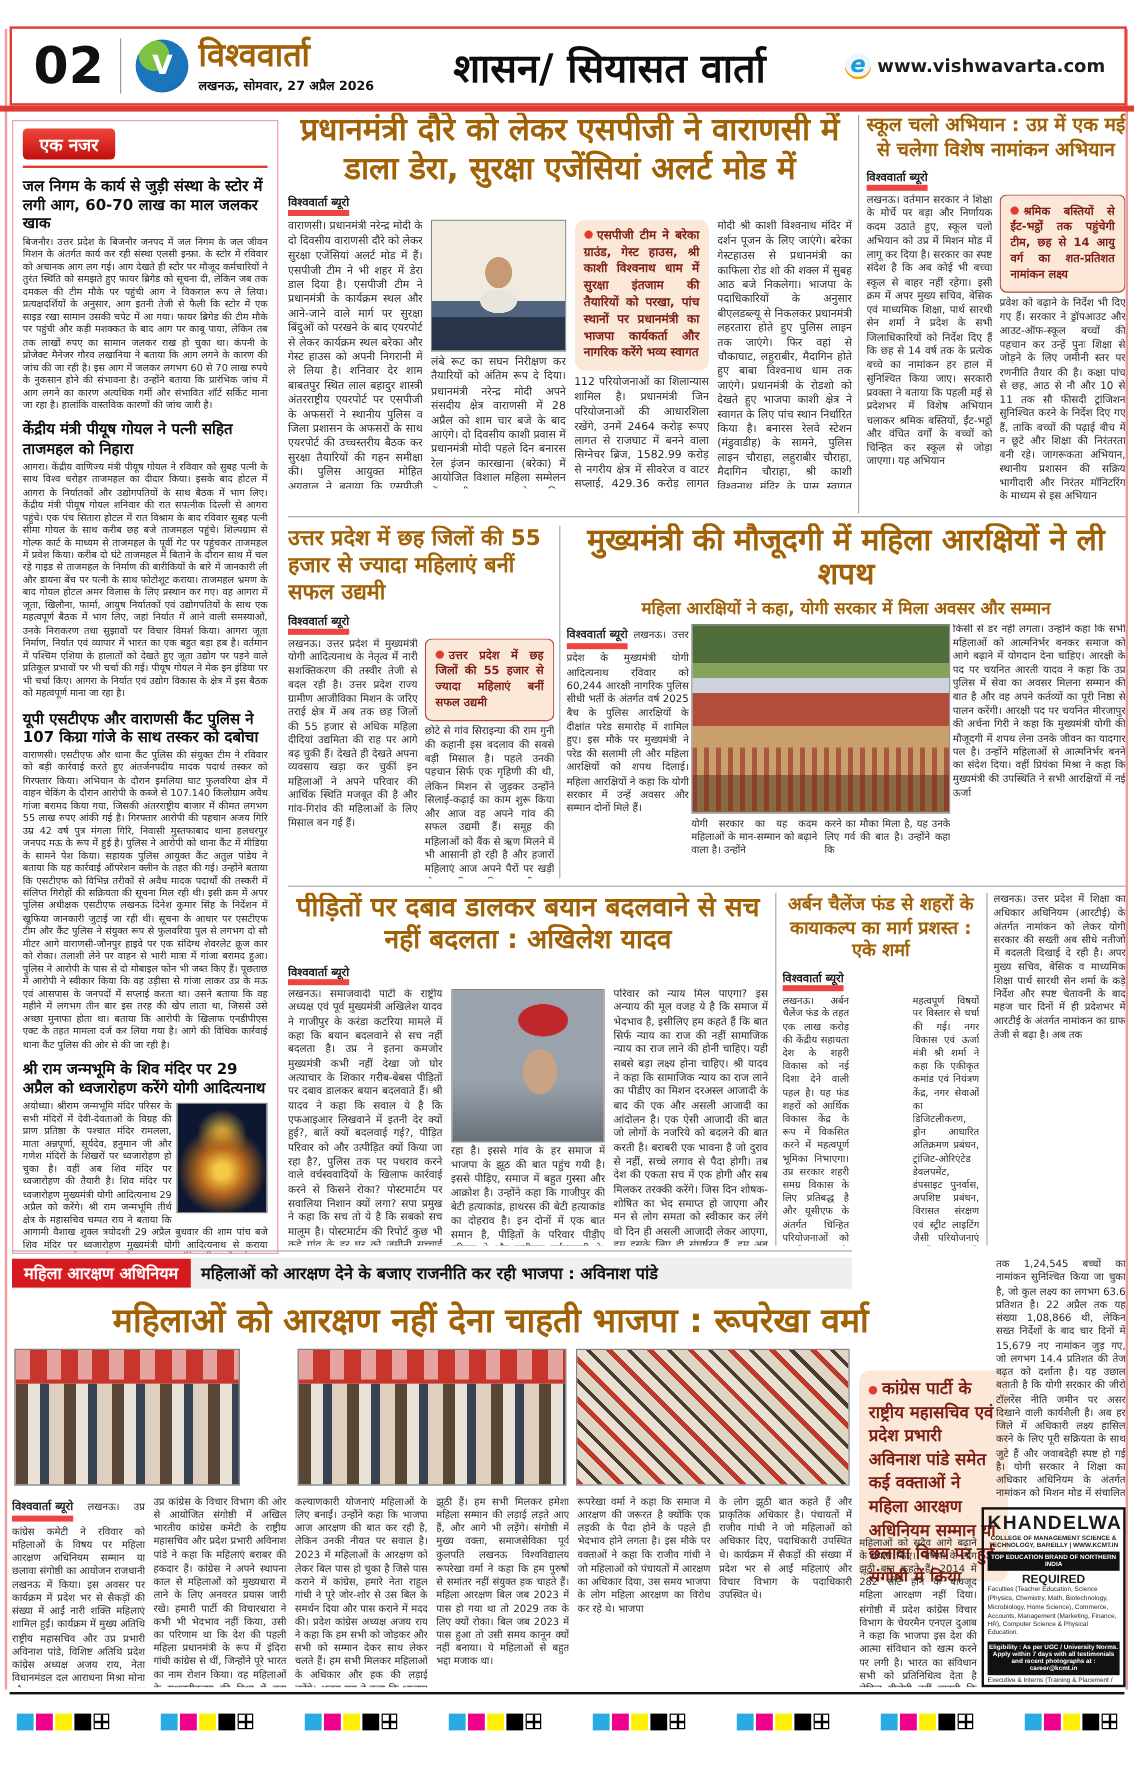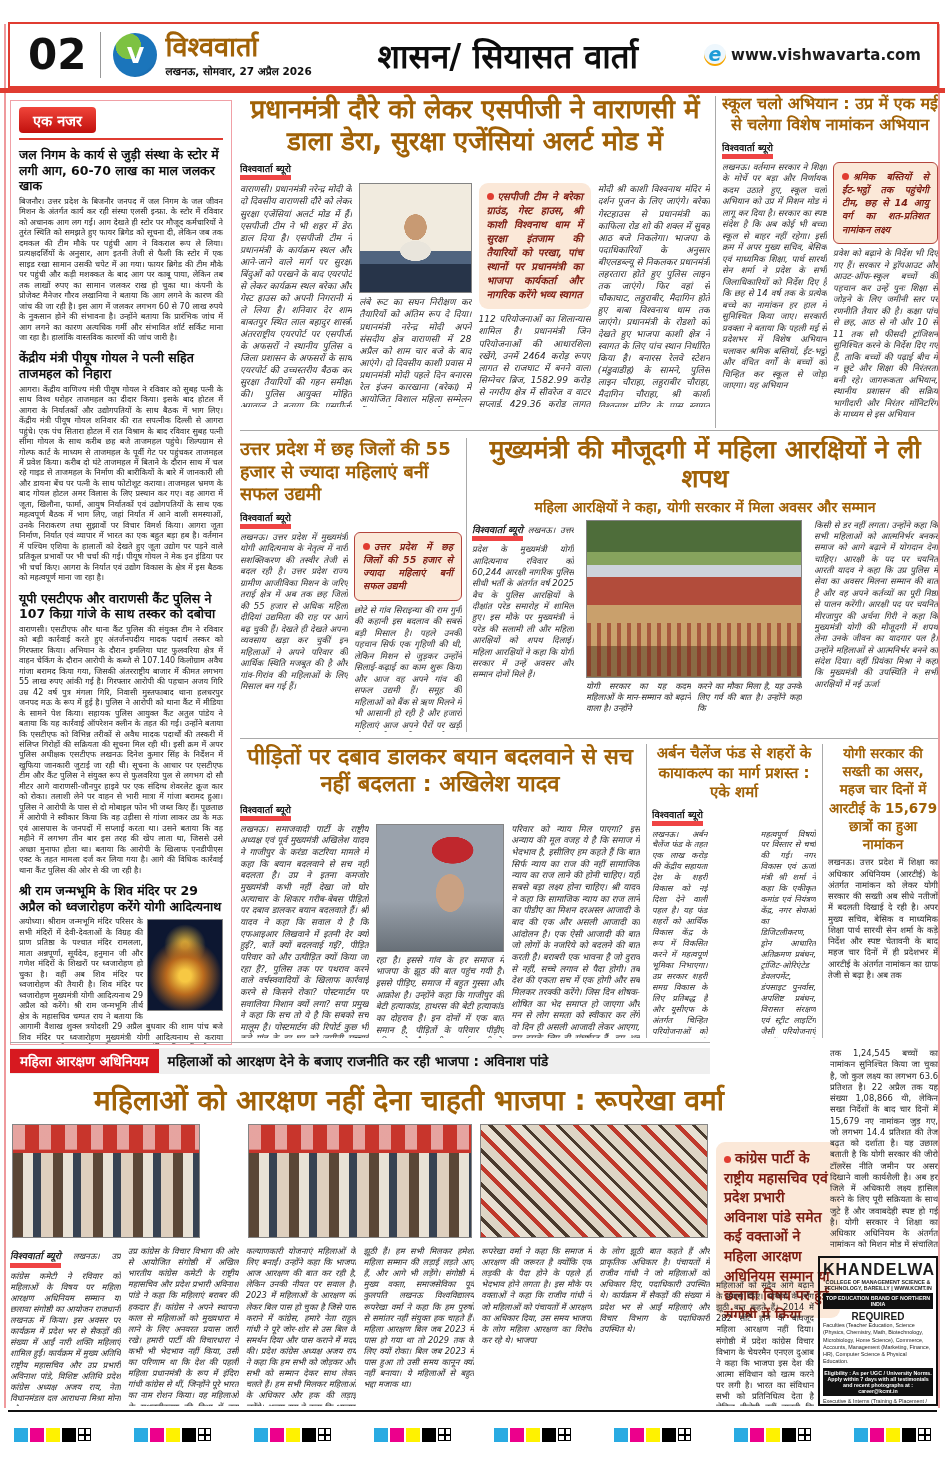--- a/index.html
+++ b/index.html
@@ -20,21 +20,21 @@
   .masthead .title{color:#a16207;font-size:27px;font-weight:bold;line-height:1;}
   .masthead .date{font-size:10.5px;font-weight:bold;color:#111;margin-top:4px;}
   .section-title{flex:1;text-align:center;font-size:33px;font-weight:bold;color:#0d0d0d;}
   .site{display:flex;align-items:center;margin-right:16px;font-size:15px;font-weight:bold;}
   .e-icon{width:22px;height:22px;border-radius:50%;margin-right:5px;color:#1e9cd7;font-weight:bold;
           font-size:19px;line-height:20px;text-align:center;font-style:italic;
           box-shadow:inset 0 -2px 0 #f7a600;background:#eef7fd;}
   
   .hl{font-weight:bold;color:#a16207;text-align:center;}
   .byline{display:inline-block;font-size:9.5px;font-weight:bold;border-bottom:5px solid #ef4444;margin:4px 0 3px;}
-  .cols{display:flex;gap:7px;overflow:hidden;font-style:italic;}
+  .cols{display:flex;gap:7px;overflow:hidden;}
   .col{flex:1;font-size:9px;line-height:1.34;text-align:justify;color:#2a2a2a;overflow:hidden;}
   .pq{background:#fbe8d8;border-radius:9px;padding:7px 8px;font-size:10px;font-weight:bold;
       color:#7d1d13;line-height:1.4;margin-bottom:4px;}
   .pq.bordered{border:1px solid #b4443c;border-radius:6px;}
   .pq .dot{display:inline-block;width:7px;height:7px;border-radius:50%;background:#e03c31;margin-right:4px;}
   .vline{width:1px;background:#a9a9a9;} .hline{height:1px;background:#a9a9a9;}
   .ph{border:1px solid #848484;box-sizing:border-box;}
   
   .ph-modi{background:
     radial-gradient(ellipse 26px 17px at 50% 62%,#e9e5dc 58%,transparent 60%),
@@ -165,21 +165,21 @@
         <div class="pq bordered" style="font-size:9.5px;"><span class="dot"></span><span>उत्तर प्रदेश में छह जिलों की 55 हजार से ज्यादा महिलाएं बनीं सफल उद्यमी</span></div>
         <span>छोटे से गांव सिराइन्या की राम गुनी की कहानी इस बदलाव की सबसे बड़ी मिसाल है। पहले उनकी पहचान सिर्फ एक गृहिणी की थी, लेकिन मिशन से जुड़कर उन्होंने सिलाई-कढ़ाई का काम शुरू किया और आज वह अपने गांव की सफल उद्यमी हैं। समूह की महिलाओं को बैंक से ऋण मिलने में भी आसानी हो रही है और हजारों महिलाएं आज अपने पैरों पर खड़ी होकर परिवार की आमदनी बढ़ा रही हैं।</span>
       </div>
     </div>
   </div>
 
   <div class="abs vline" style="left:466px;top:438px;height:294px;"></div>
   <div class="abs" style="left:472px;top:436px;width:466px;height:298px;overflow:hidden;">
     <div class="hl" style="font-size:25px;line-height:1.15;">मुख्यमंत्री की मौजूदगी में महिला आरक्षियों ने ली शपथ</div>
     <div class="hl" style="font-size:14px;margin:3px 0 4px;">महिला आरक्षियों ने कहा, योगी सरकार में मिला अवसर और सम्मान</div>
-    <div class="cols" style="height:226px;gap:12px;">
+    <div class="cols" style="height:226px;gap:2px;">
       <div class="col" style="flex:0 0 102px;font-size:8.5px;">
         <span class="byline">विश्ववार्ता ब्यूरो</span>
         <span>लखनऊ। उत्तर प्रदेश के मुख्यमंत्री योगी आदित्यनाथ रविवार को 60,244 आरक्षी नागरिक पुलिस सीधी भर्ती के अंतर्गत वर्ष 2025 बैच के पुलिस आरक्षियों के दीक्षांत परेड समारोह में शामिल हुए। इस मौके पर मुख्यमंत्री ने परेड की सलामी ली और महिला आरक्षियों को शपथ दिलाई। महिला आरक्षियों ने कहा कि योगी सरकार में उन्हें अवसर और सम्मान दोनों मिले हैं।</span>
       </div>
       <div style="flex:0 0 216px;overflow:hidden;">
         <div class="ph ph-parade" style="width:100%;height:158px;"></div>
         <div class="cols" style="gap:6px;height:62px;margin-top:3px;">
           <div class="col" style="font-size:8.3px;">योगी सरकार का यह कदम महिलाओं के मान-सम्मान को बढ़ाने वाला है। उन्होंने</div>
           <div class="col" style="font-size:8.3px;">करने का मौका मिला है, यह उनके लिए गर्व की बात है। उन्होंने कहा कि</div>
         </div>
@@ -211,21 +211,20 @@
       <div class="col" style="font-size:8.2px;">लखनऊ। अर्बन चैलेंज फंड के तहत एक लाख करोड़ की केंद्रीय सहायता देश के शहरी विकास को नई दिशा देने वाली पहल है। यह फंड शहरों को आर्थिक विकास केंद्र के रूप में विकसित करने में महत्वपूर्ण भूमिका निभाएगा। उप्र सरकार शहरी समग्र विकास के लिए प्रतिबद्ध है और यूसीएफ के अंतर्गत चिन्हित परियोजनाओं को प्राथमिकता के आधार पर आगे बढ़ाया जाएगा। यह बातें नगर विकास एवं ऊर्जा मंत्री एके शर्मा ने रविवार को आयोजित अर्बन चैलेंज फंड कार्यशाला में कहीं।</div>
       <div class="col" style="font-size:8.2px;margin-left:48px;">
         <span>महत्वपूर्ण विषयों पर विस्तार से चर्चा की गई। नगर विकास एवं ऊर्जा मंत्री श्री शर्मा ने कहा कि एकीकृत कमांड एवं नियंत्रण केंद्र, नगर सेवाओं का डिजिटलीकरण, ड्रोन आधारित अतिक्रमण प्रबंधन, ट्रांजिट-ओरिएंटेड डेवलपमेंट, डंपसाइट पुनर्वास, अपशिष्ट प्रबंधन, विरासत संरक्षण एवं स्ट्रीट लाइटिंग जैसी परियोजनाएं शहरों की कार्यकुशलता और जीवन गुणवत्ता में व्यापक सुधार लाएंगी।</span>
         <div class="ph ph-men" style="width:100%;height:48px;margin-top:3px;"></div>
       </div>
     </div>
   </div>
 
   <div class="abs vline" style="left:822px;top:744px;height:294px;"></div>
   <div class="abs" style="left:828px;top:744px;width:110px;height:294px;overflow:hidden;">
-    <div class="hl" style="font-size:13.5px;line-height:1.35;margin-bottom:4px;">योगी सरकार की सख्ती का असर, महज चार दिनों में आरटीई के 15,679 छात्रों का हुआ नामांकन</div>
     <div class="col" style="font-size:8.4px;">लखनऊ। उत्तर प्रदेश में शिक्षा का अधिकार अधिनियम (आरटीई) के अंतर्गत नामांकन को लेकर योगी सरकार की सख्ती अब सीधे नतीजों में बदलती दिखाई दे रही है। अपर मुख्य सचिव, बेसिक व माध्यमिक शिक्षा पार्थ सारथी सेन शर्मा के कड़े निर्देश और स्पष्ट चेतावनी के बाद महज चार दिनों में ही प्रदेशभर में आरटीई के अंतर्गत नामांकन का ग्राफ तेजी से बढ़ा है। अब तक</div>
   </div>
 
   <div class="abs hline" style="left:10px;top:1042px;width:700px;"></div>
 
   <div class="abs hl" style="left:10px;top:1080px;width:798px;font-size:28px;">महिलाओं को आरक्षण नहीं देना चाहती भाजपा : रूपरेखा वर्मा</div>
   <div class="abs" style="left:10px;top:1048px;width:700px;height:26px;background:#efefef;display:flex;align-items:center;">
     <span style="background:#d71920;color:#fff;font-weight:bold;font-size:13.5px;padding:3px 10px;margin-right:9px;">महिला आरक्षण अधिनियम</span>
     <span style="font-weight:bold;font-size:13.5px;color:#111;">महिलाओं को आरक्षण देने के बजाए राजनीति कर रही भाजपा  : अविनाश पांडे</span>
   </div>

